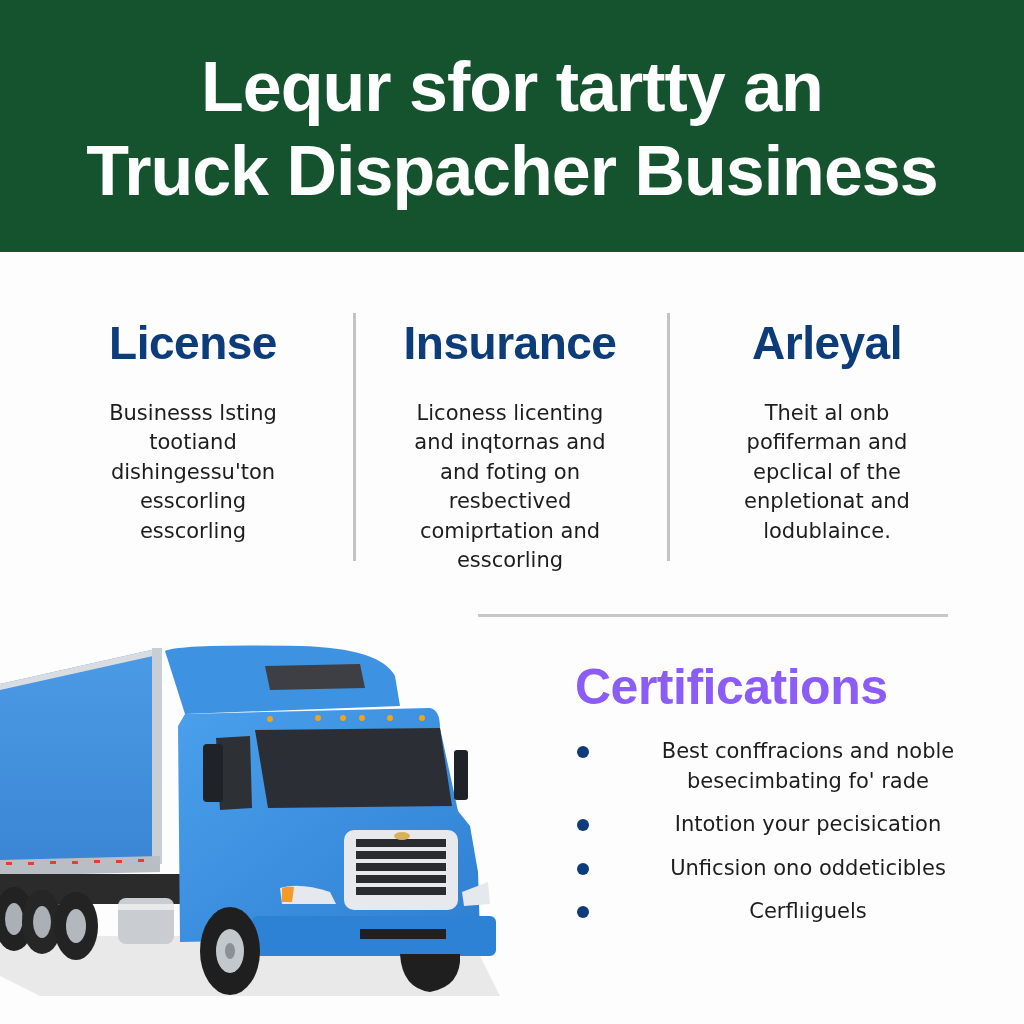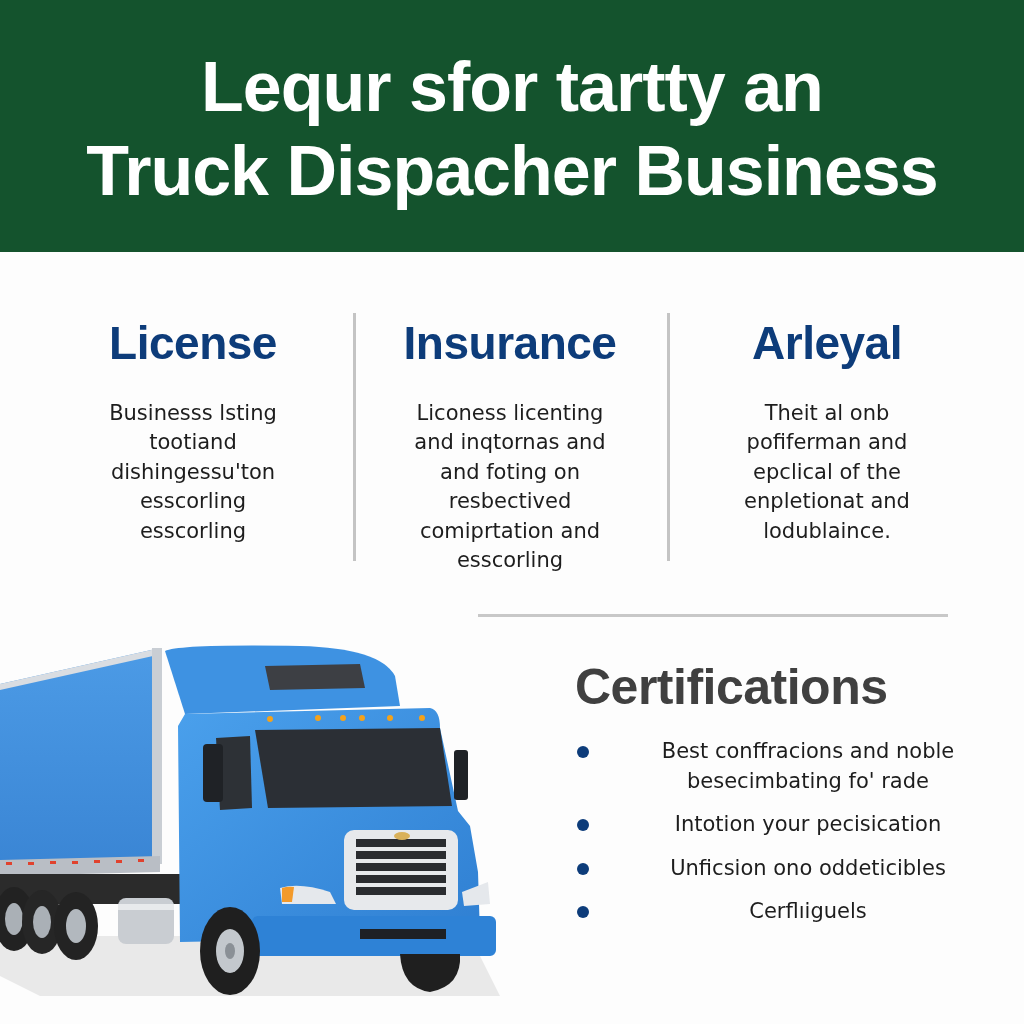--- a/index.html
+++ b/index.html
@@ -32,21 +32,21 @@
     #col-insurance { left: 365px; }
     #col-legal { left: 682px; }
 
     .vdivider { position: absolute; top: 313px; width: 3px; height: 248px; background: #c4c4c4; }
     #vdiv-1 { left: 353px; }
     #vdiv-2 { left: 667px; }
     .hdivider { position: absolute; left: 478px; top: 614px; width: 470px; height: 3px; background: #c8c8c8; }
 
     .cert { position: absolute; left: 575px; top: 655px; width: 430px; }
     .cert h2 {
-      color: #404040; font-family: "Liberation Sans", sans-serif; font-weight: 700;
+      color: #8b5cf6; font-family: "Liberation Sans", sans-serif; font-weight: 700;
       font-size: 50px; line-height: 64px; letter-spacing: -0.5px; white-space: nowrap;
     }
     .cert ul { list-style: none; margin-top: 18px; text-align: center; }
     .cert li { position: relative; padding-left: 36px; color: #1d1d1d; font-size: 21px; line-height: 29.5px; margin-bottom: 14px; }
     .cert li span { display: block; white-space: nowrap; }
     .cert li .dot {
       position: absolute; left: 2px; top: 9px; width: 12px; height: 12px; border-radius: 50%; background: #0d3c7a;
     }
 
     .truck { position: absolute; left: 0; top: 636px; width: 520px; height: 388px; }

